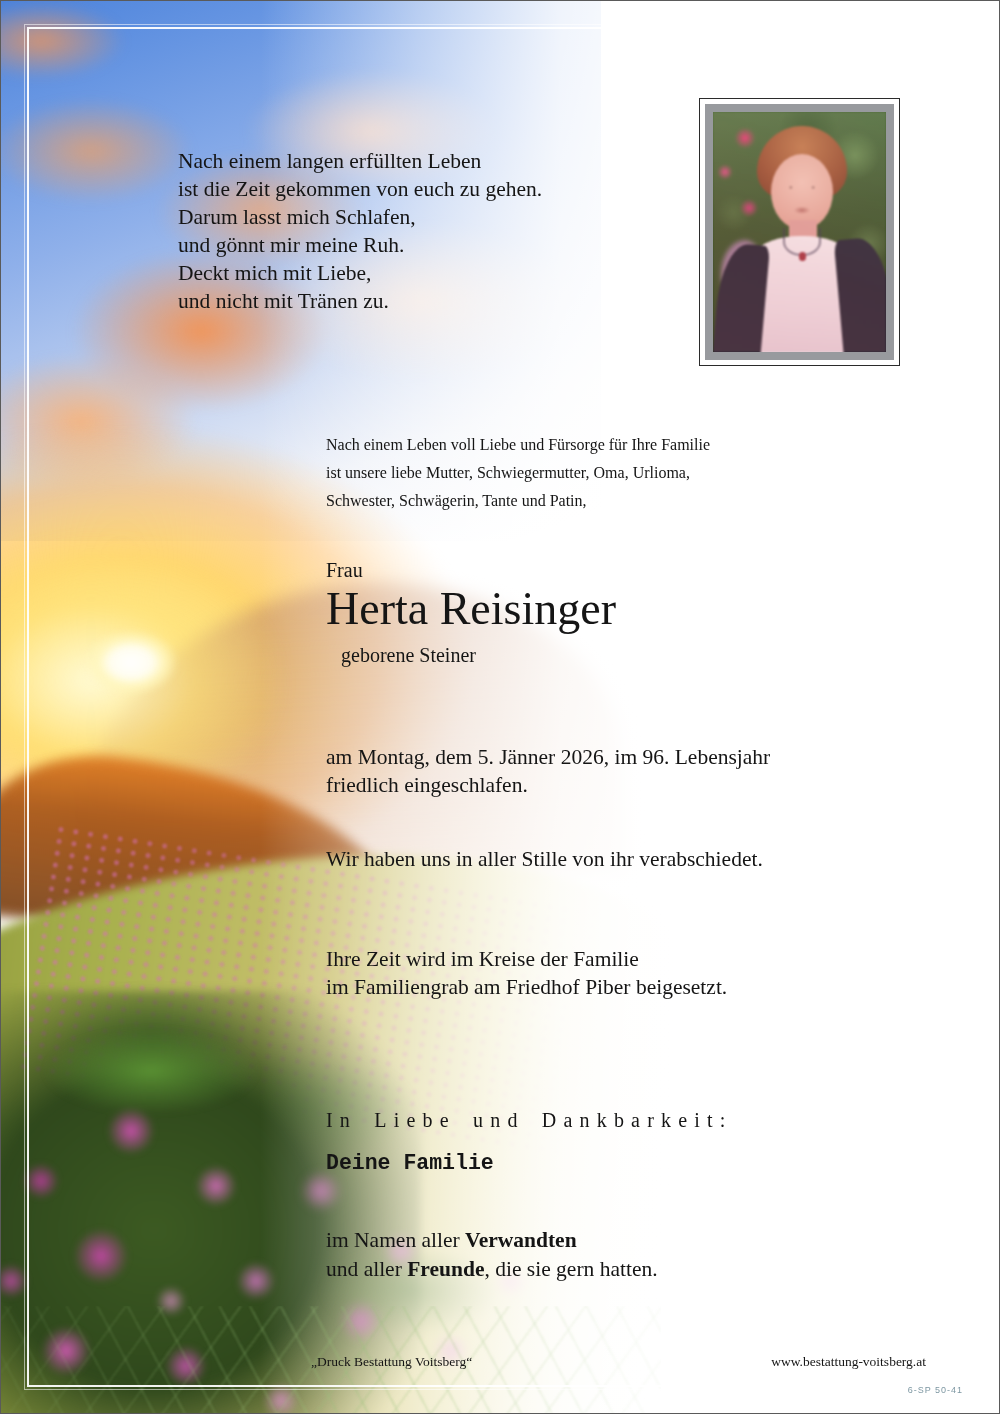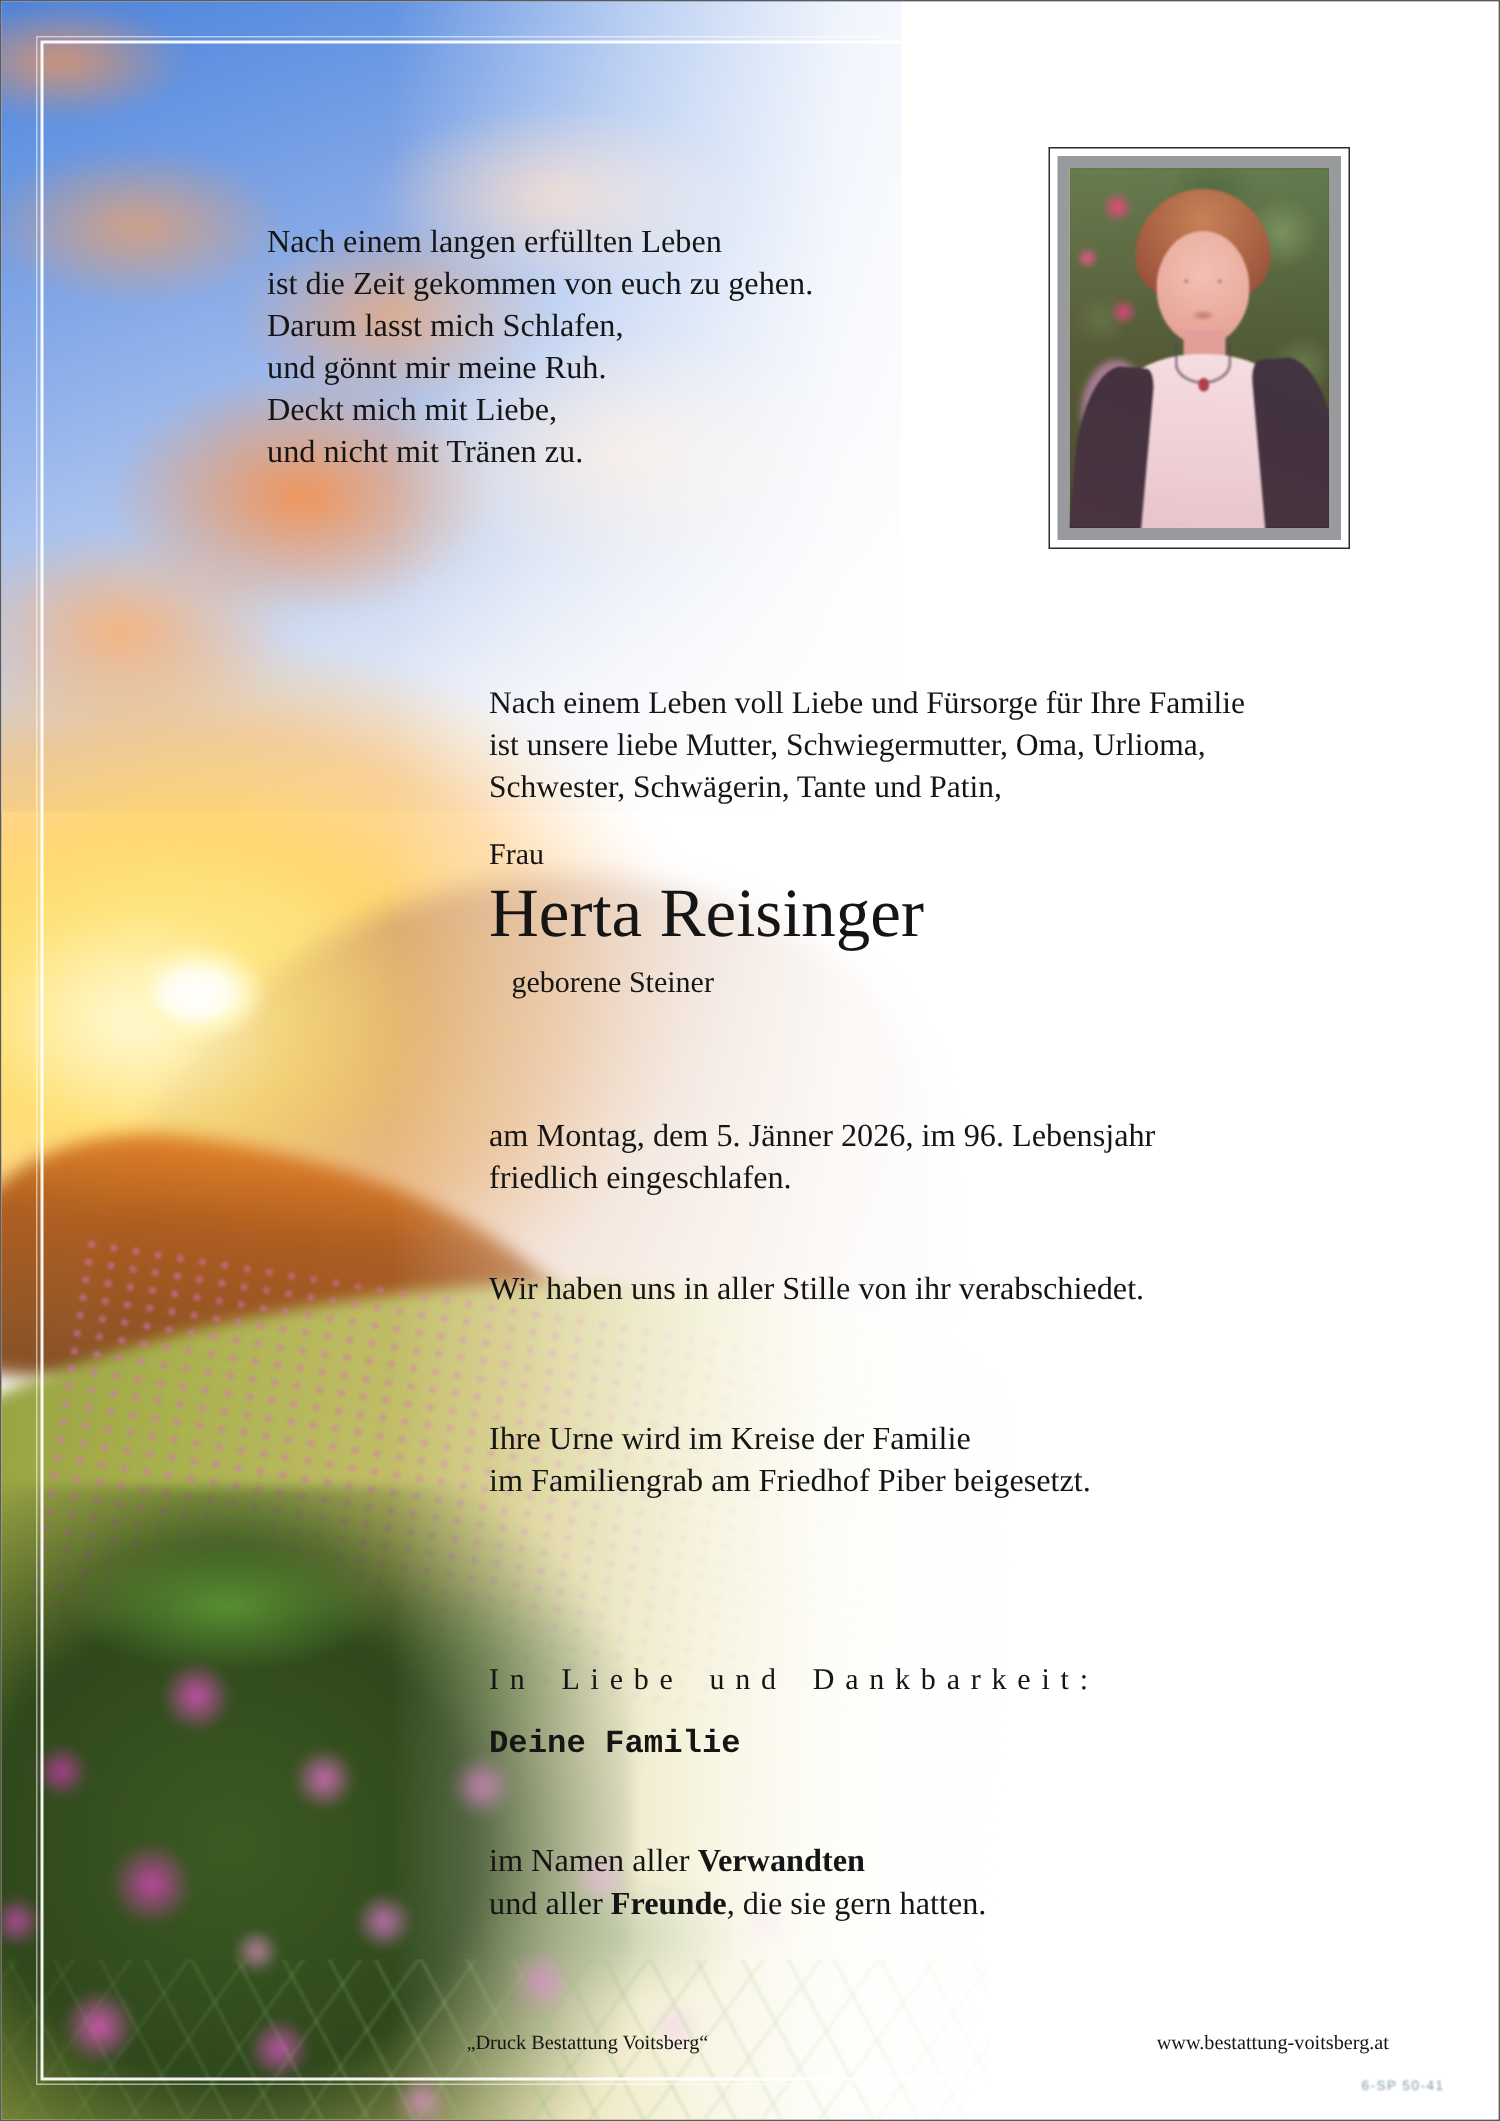--- a/index.html
+++ b/index.html
@@ -206,21 +206,21 @@
     left:70px; top:116px; width:38px; height:28px;
     border:2px solid rgba(58,51,72,.6); border-top:none;
     border-radius: 0 0 50% 50%; box-sizing:border-box; background:transparent;
   }
   .ph-pendant { left:86px; top:140px; width:7px; height:9px; background:#a3333b; border-radius:45%; }
   .ph-tint { inset:0; background: linear-gradient(200deg, rgba(255,255,255,.12), rgba(238,130,150,.16) 60%, rgba(230,120,140,.2)); }
 
   
   .tb { position:absolute; text-align:left; }
   .poem       { left:177px; top:146px;  width:600px; font-size:21.5px; line-height:28px; }
-  .intro      { left:325px; top:453px;  width:600px; font-size:21px; line-height:28px; }
+  .intro      { left:325px; top:430px;  width:600px; font-size:16px; line-height:28px; }
   .salutation { left:325px; top:558px;  width:600px; font-size:20px; }
   .name       { left:325px; top:580px;  width:600px; font-size:46px; line-height:1.2; }
   .maiden     { left:340px; top:643px;  width:600px; font-size:20px; }
   .death      { left:325px; top:742px;  width:600px; font-size:21.5px; line-height:28px; }
   .farewell   { left:325px; top:846px;  width:600px; font-size:21.5px; }
   .burial     { left:325px; top:944px;  width:600px; font-size:21.5px; line-height:28px; }
   .closing    { left:325px; top:1096px; width:600px; font-size:20px; letter-spacing:.36em; word-spacing:.25em;margin-top:12px; }
   .family     { left:325px; top:1150px; width:600px; font-size:21.5px; font-weight:bold;font-family:Liberation Mono, monospace; }
   .dedication { left:325px; top:1225px; width:600px; font-size:21.5px; line-height:29px; }
   .footer-left  { position:absolute; left:310px; top:1353px; font-size:13.5px; }
@@ -296,21 +296,21 @@
   <div class="tb maiden">geborene Steiner</div>
 
   <div class="tb death">
     <div>am Montag, dem 5. Jänner 2026, im 96. Lebensjahr</div>
     <div>friedlich eingeschlafen.</div>
   </div>
 
   <div class="tb farewell">Wir haben uns in aller Stille von ihr verabschiedet.</div>
 
   <div class="tb burial">
-    <div>Ihre Urne wird im Kreise der Familie</div>
+    <div>Ihre Zeit wird im Kreise der Familie</div>
     <div>im Familiengrab am Friedhof Piber beigesetzt.</div>
   </div>
 
   <div class="tb closing">In Liebe und Dankbarkeit:</div>
   <div class="tb family">Deine Familie</div>
 
   <div class="tb dedication">
     <div><span>im Namen aller </span><b>Verwandten</b></div>
     <div><span>und aller </span><b>Freunde</b><span>, die sie gern hatten.</span></div>
   </div>

